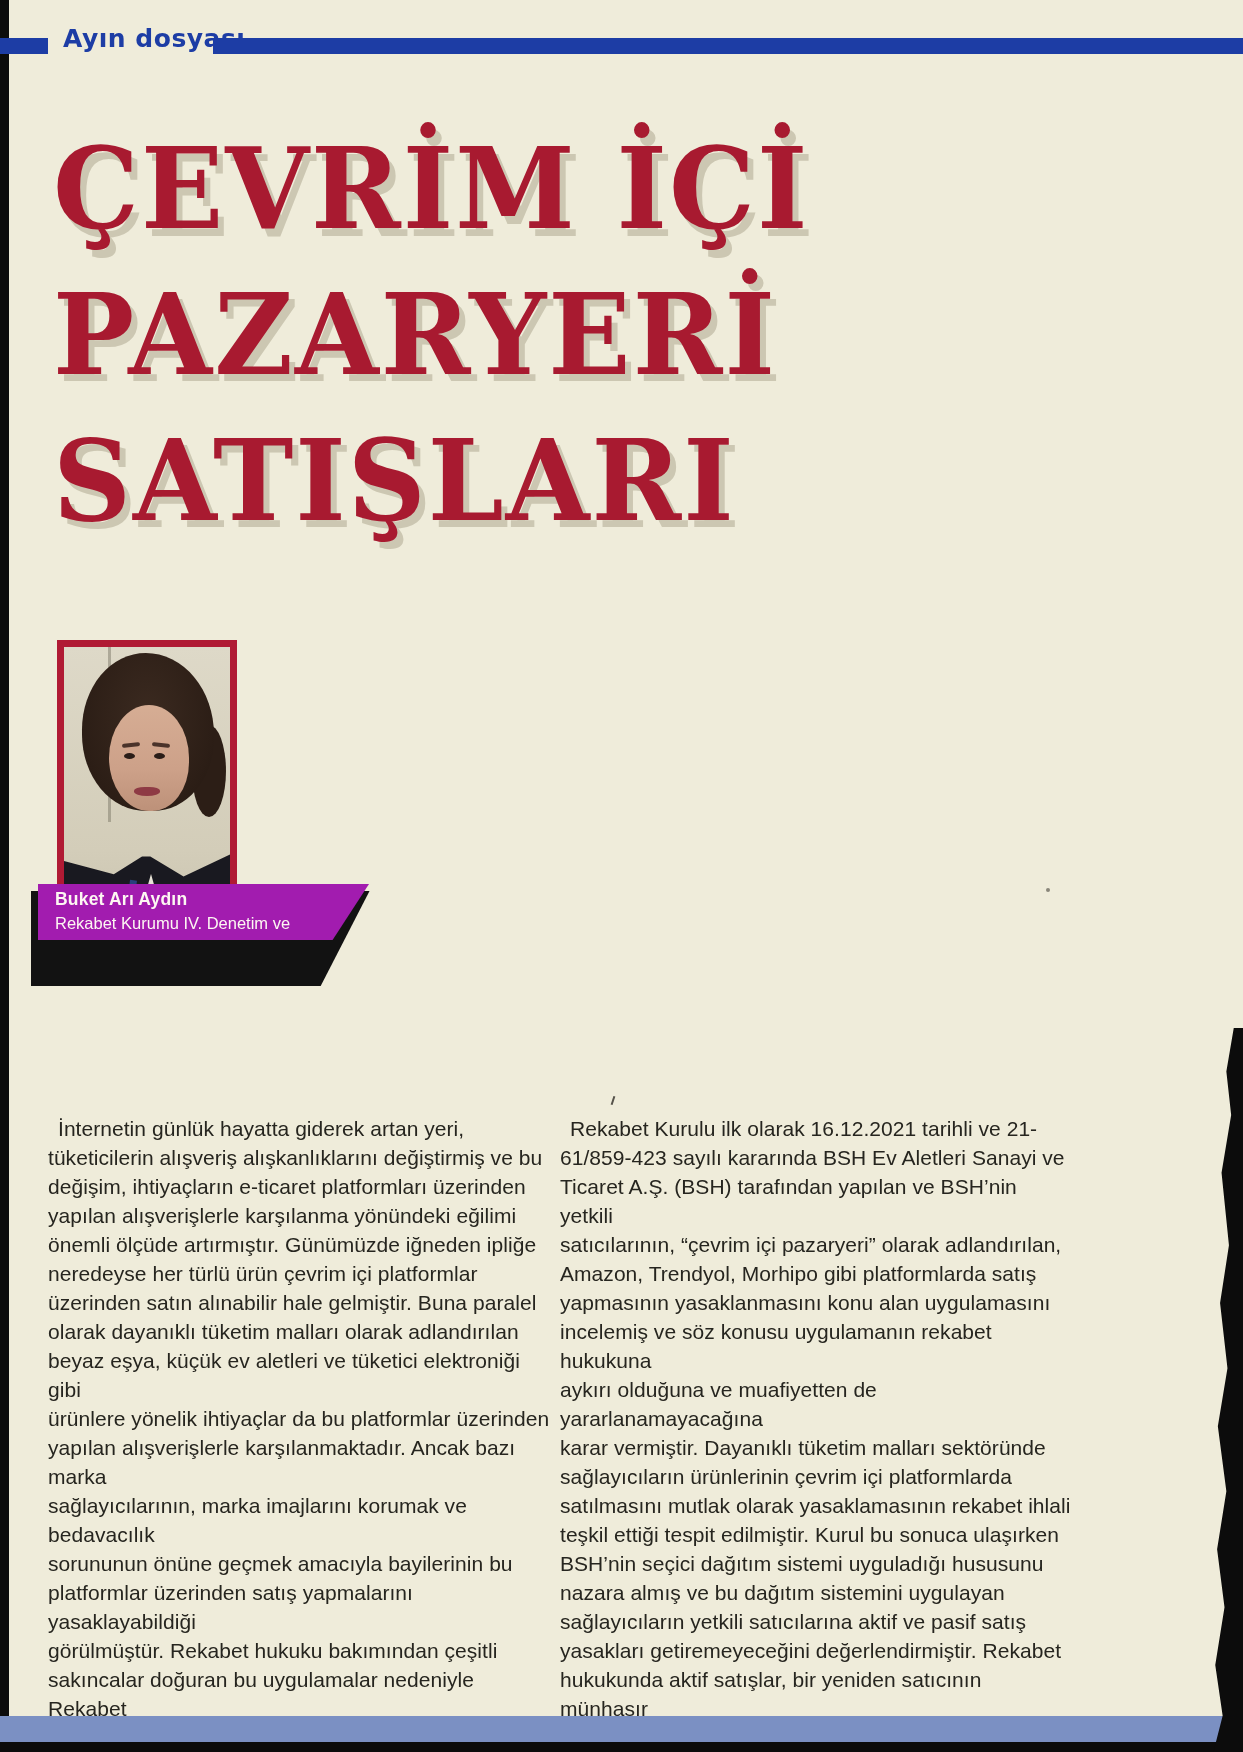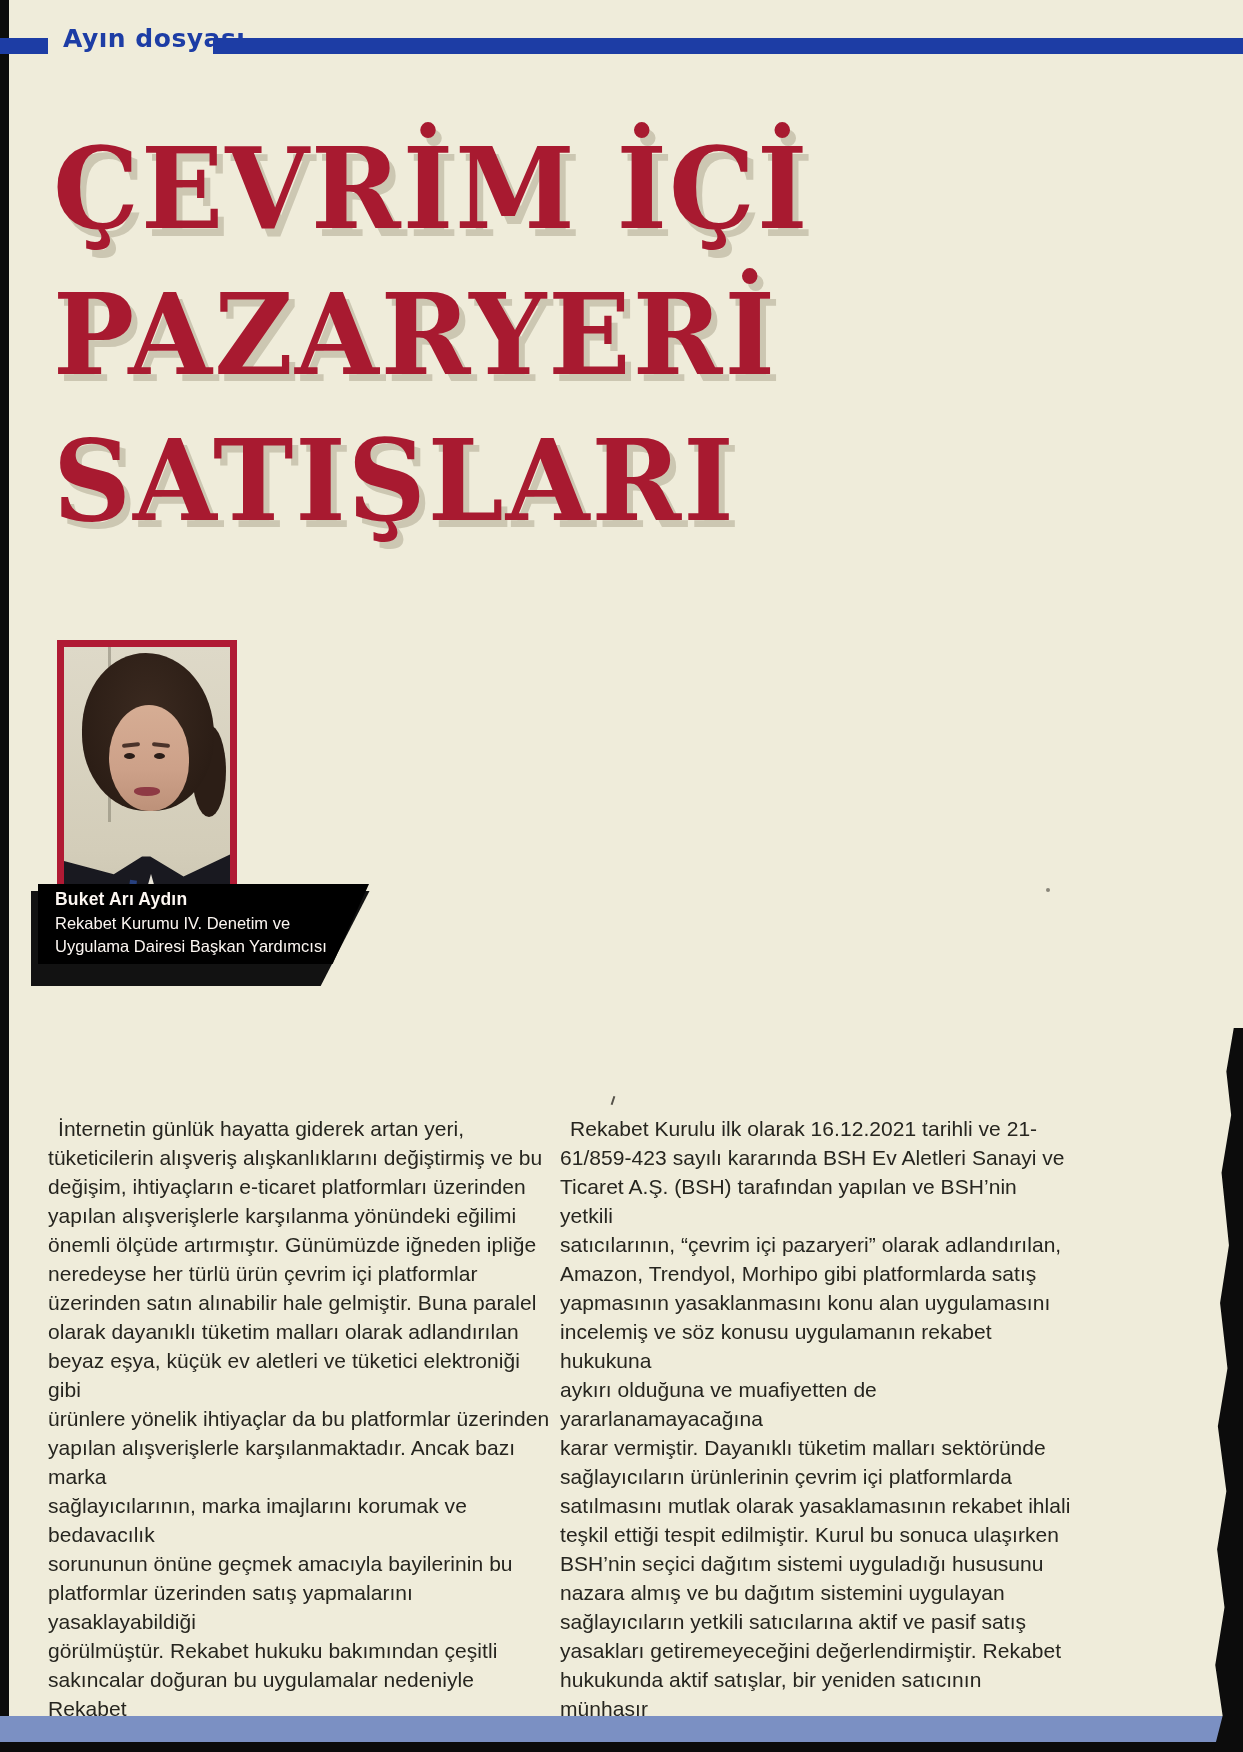--- a/index.html
+++ b/index.html
@@ -62,21 +62,21 @@
     clip-path:polygon(0 30%,30% 42%,47% 26%,52% 26%,72% 44%,100% 24%,100% 100%,0 100%);
   }
   .photo-shirt{position:absolute;left:74px;bottom:18px;width:26px;height:46px;background:#e9e4d8;clip-path:polygon(50% 0,100% 100%,0 100%);}
   .photo-lanyard{position:absolute;left:62px;bottom:0;width:7px;height:58px;background:#27407e;transform:rotate(8deg);}
   
   .ribbon-shadow{
     position:absolute;left:31px;top:891px;width:349px;height:95px;background:#121212;
     clip-path:polygon(0 0,97% 0,83% 100%,0 100%);
   }
   .ribbon{
-    position:absolute;left:38px;top:884px;width:331px;height:80px;background:#000000;
+    position:absolute;left:38px;top:884px;width:331px;height:56px;background:#a21caf;
     clip-path:polygon(0 0,100% 0,89% 100%,0 100%);
     color:#fdf7f2;
   }
   .ribbon .name{
     position:absolute;left:17px;top:5px;font-size:17.5px;font-weight:bold;letter-spacing:.2px;
   }
   .ribbon .role{
     position:absolute;left:17px;top:28px;font-size:16.5px;line-height:23px;
     white-space:pre-line;
   }

